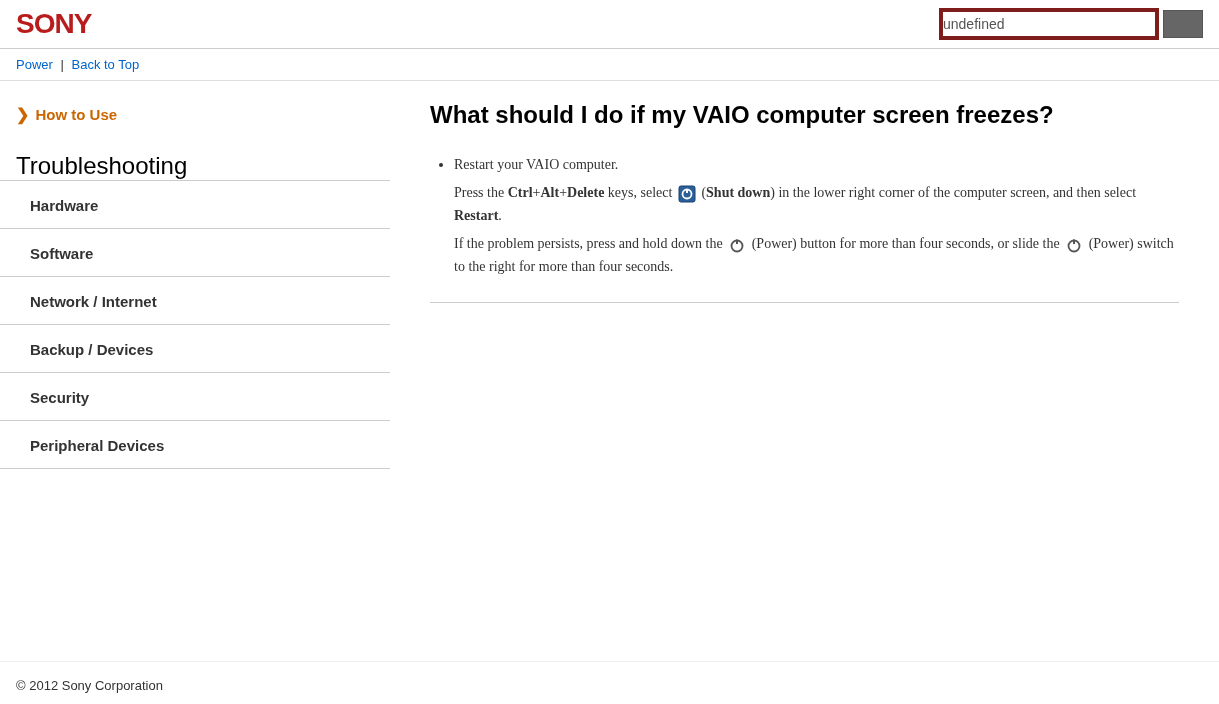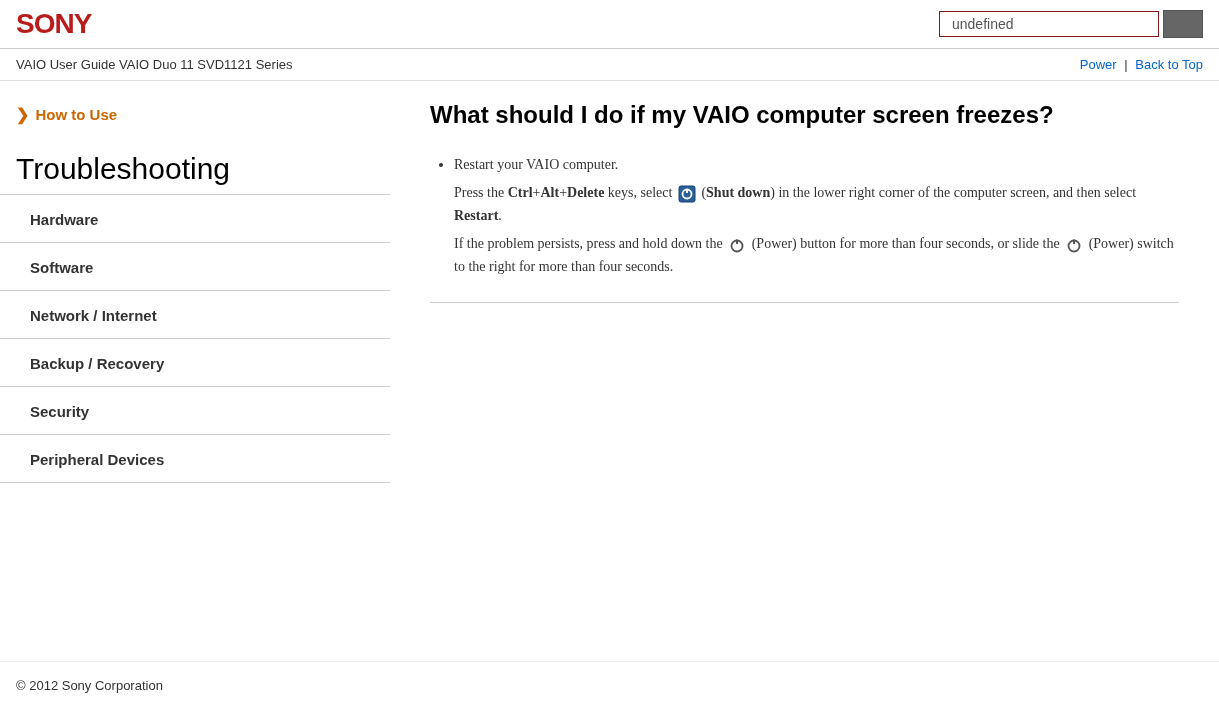--- a/index.html
+++ b/index.html
@@ -19,22 +19,22 @@
       letter-spacing: -1px;
       color: #b91c1c;
     }
     .search-area {
       display: flex;
       align-items: center;
       gap: 4px;
     }
     .search-input {
       width: 220px;
-      padding: 4px 12px;
-      border: 1px solid #7f1d1d;
+      padding: 4px 0;
+      border: 4px solid #7f1d1d;
       font-size: 14px;
       color: #555;
     }
     .search-button {
       width: 40px;
       height: 28px;
       background: #666;
       border: 1px solid #555;
       cursor: pointer;
     }
@@ -82,23 +82,23 @@
       font-weight: bold;
       text-decoration: none;
       cursor: pointer;
     }
     .how-to-use-link .chevron {
       margin-right: 6px;
       font-size: 16px;
       color: #cc6600;
     }
     .troubleshooting-heading {
-      font-size: 30px;
+      font-size: 24px;
       font-weight: normal;
-      padding: 20px 16px 8px 16px;
+      padding: 20px 16px 0 16px;
       color: #000;
       border-bottom: 1px solid #ccc;
     }
     .sidebar-item {
       display: block;
       padding: 16px 16px 14px 30px;
       font-size: 15px;
       font-weight: bold;
       color: #333;
       border-bottom: 1px solid #ccc;
@@ -167,41 +167,40 @@
 
 <div class="header">
   <div class="sony-logo">SONY</div>
   <div class="search-area">
     <input class="search-input" type="text" value="undefined" style="">
     <button class="search-button"></button>
   </div>
 </div>
 
 <div class="nav-bar">
-  <span class="breadcrumb-text">VAIO User Guide VAIO Duo 11 SVD1121 Series</span>
   <div class="nav-links">
     <a href="#">Power</a>
     <span>|</span>
     <a href="#">Back to Top</a>
   </div>
 </div>
 
 <div class="main-layout">
 
   <div class="sidebar">
     <a class="how-to-use-link" href="#">
       <span class="chevron">❯</span>
       <span>How to Use</span>
     </a>
     <div class="troubleshooting-heading">Troubleshooting</div>
 
     <a class="sidebar-item" href="#">Hardware</a>
     <a class="sidebar-item" href="#">Software</a>
     <a class="sidebar-item" href="#">Network / Internet</a>
-    <a class="sidebar-item" href="#">Backup / Recovery</a>
+    <a class="sidebar-item" href="#">Backup / Devices</a>
     <a class="sidebar-item" href="#">Security</a>
     <a class="sidebar-item" href="#">Peripheral Devices</a>
   </div>
 
   <div class="content-area">
     <div class="page-title">What should I do if my VAIO computer screen freezes?</div>
     <div class="content-body">
       <ul>
         <li>
           <p>Restart your VAIO computer.</p>

